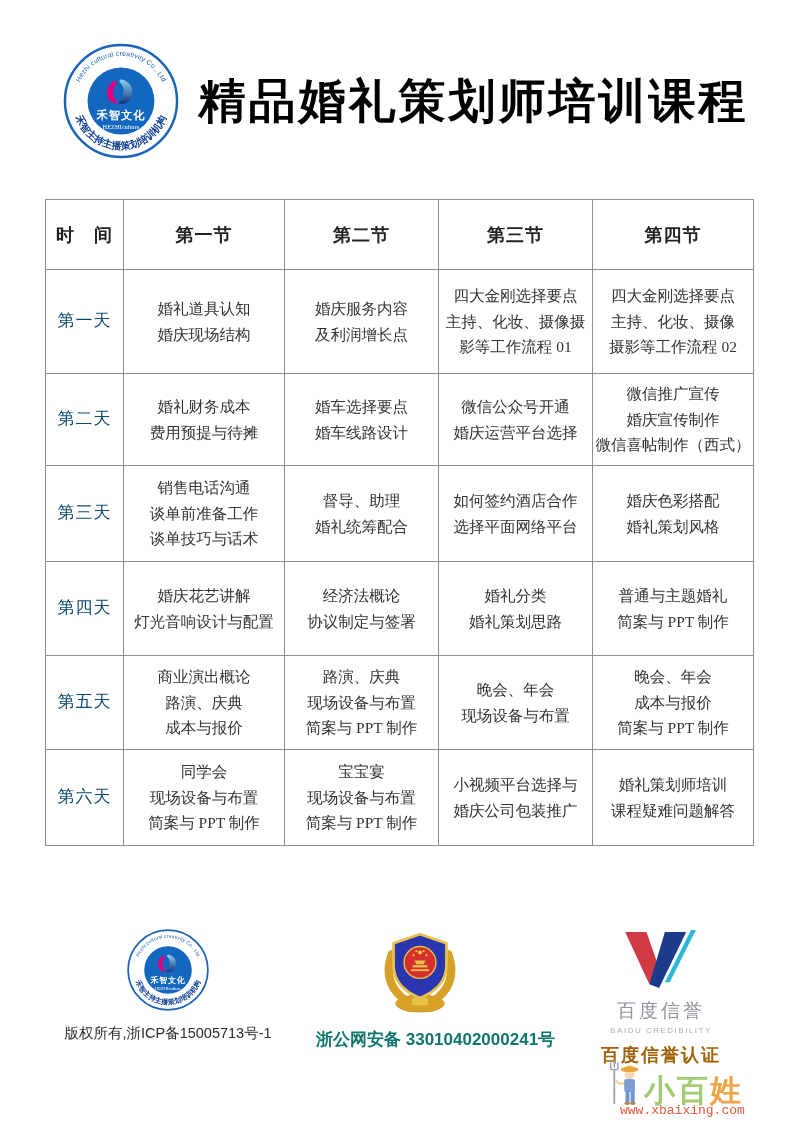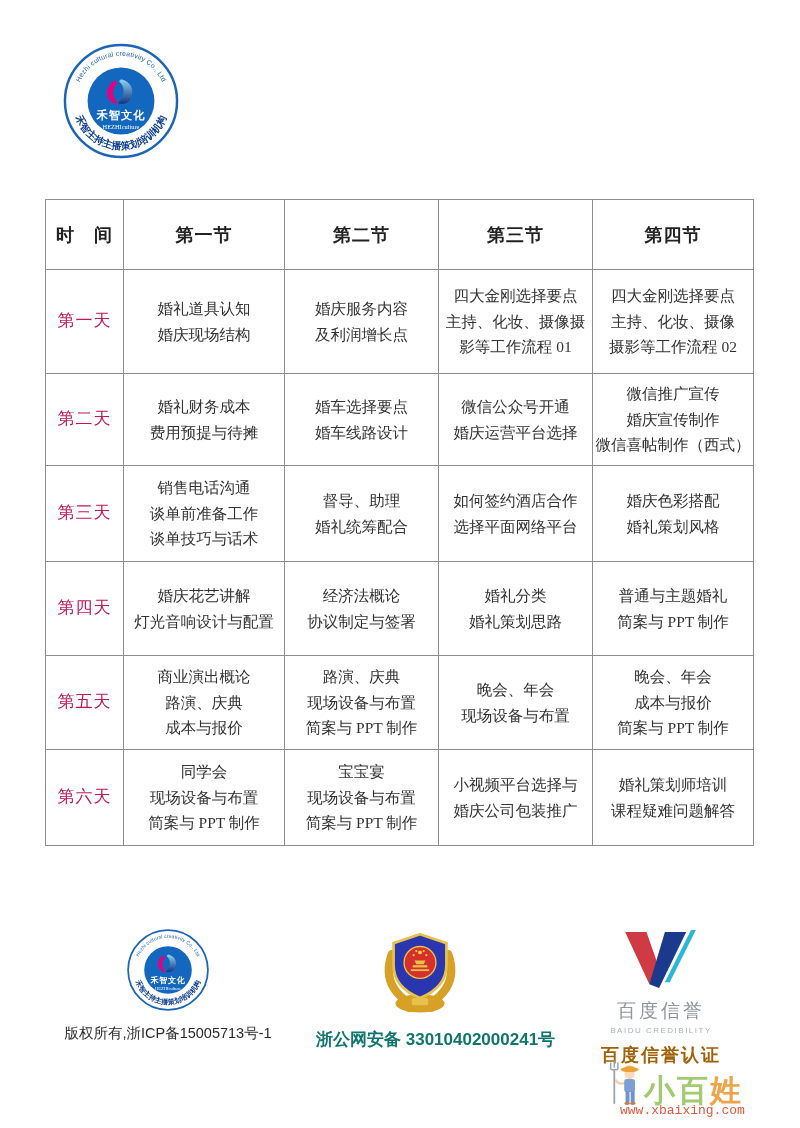--- a/index.html
+++ b/index.html
@@ -22,21 +22,21 @@
     position:absolute; left:45px; top:199px; width:708px;
     border-collapse:collapse; table-layout:fixed;
   }
   .course-table th, .course-table td {
     border:1px solid #8d8d8d; text-align:center; vertical-align:middle;
     white-space:pre-line; padding:1px;
   }
   .course-table thead tr { height:70px; }
   .course-table th { font-size:18px; font-weight:600; color:#222; letter-spacing:1px; }
   .course-table tbody td { font-size:15.5px; line-height:1.66; color:#333; }
-  .course-table td.day-cell { font-size:17px; letter-spacing:1px; color:#be185d; }
+  .course-table td.day-cell { font-size:17px; letter-spacing:1px; color:#0c4a6e; }
   .course-table tbody tr:nth-child(1){ height:104px; }
   .course-table tbody tr:nth-child(2){ height:92px; }
   .course-table tbody tr:nth-child(3){ height:96px; }
   .course-table tbody tr:nth-child(4){ height:94px; }
   .course-table tbody tr:nth-child(5){ height:94px; }
   .course-table tbody tr:nth-child(6){ height:96px; }
 
   
   .footer { position:absolute; top:928px; left:0; width:800px; height:140px; }
   .footer-block { position:absolute; text-align:center; top:0; }
@@ -101,20 +101,21 @@
     <path d="M60,38 C70,40 75,50 69,59 C66,63 60,64 57,62 C64,56 65,46 58,40 Z" fill="url(#smark1)"></path>
     <text font-size="7" fill="#1b64b7" letter-spacing="0.2" font-family="Liberation Sans, sans-serif">
       <textPath href="#arcTop1" startOffset="50%" text-anchor="middle">Hezhi cultural creativity Co., Ltd</textPath>
     </text>
     <text font-size="10" font-weight="bold" fill="#0b3d91" font-family="Liberation Sans, sans-serif">
       <textPath href="#arcBottom1" startOffset="50%" text-anchor="middle">禾智主持主播策划培训机构</textPath>
     </text>
     <text x="60" y="78" text-anchor="middle" font-size="11.5" font-weight="bold" fill="#ffffff" letter-spacing="1">禾智文化</text>
     <text x="60" y="88" text-anchor="middle" font-size="6.5" fill="#ffffff">HEZHIculture</text>
   </svg>
+  <div class="page-title">精品婚礼策划师培训课程</div>
 </div>
 
 <table class="course-table">
   <colgroup>
     <col style="width:78px">
       <col style="width:161px">
       <col style="width:154px">
     <col style="width:154px">
       <col style="width:161px">
   </colgroup>

